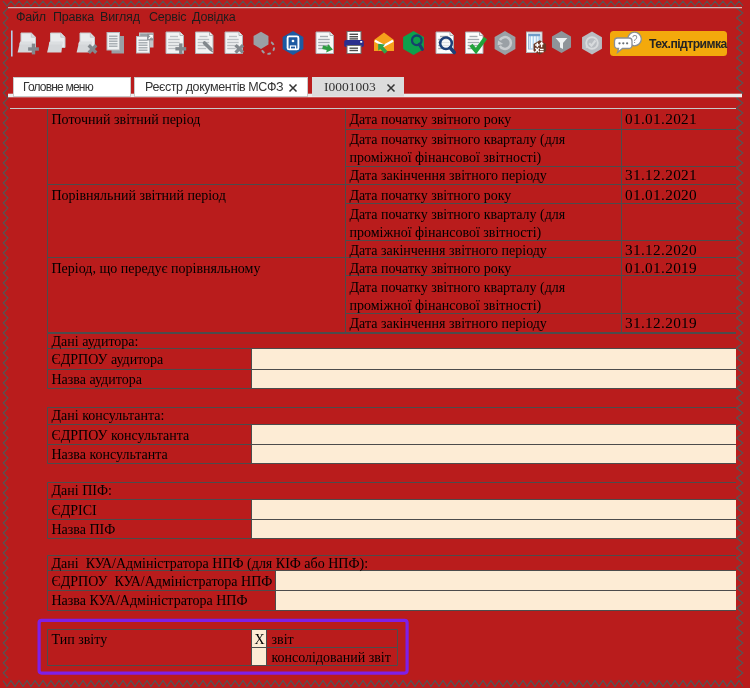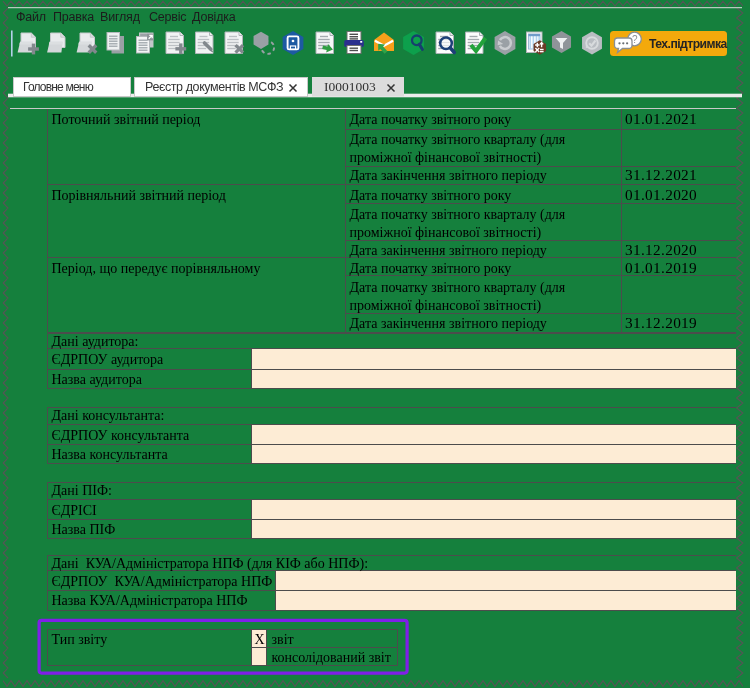--- a/index.html
+++ b/index.html
@@ -1,14 +1,14 @@
 <!DOCTYPE html>
 <html><head><meta charset="utf-8"><style>
 html,body{margin:0;padding:0;background:#fff;}
-#page{position:relative;width:750px;height:688px;background:#15803d;overflow:hidden;}
+#page{position:relative;width:750px;height:688px;background:#b91c1c;overflow:hidden;}
 svg{position:absolute;left:0;top:0;}
 </style></head><body>
 <div id="page">
 <svg width="750" height="688" viewBox="0 0 750 688">
 <path d="M 3.0,1.2 L 7.0,6.0 L 11.0,1.2 L 15.0,6.0 L 19.0,1.2 L 23.0,6.0 L 27.0,1.2 L 31.0,6.0 L 35.0,1.2 L 39.0,6.0 L 43.0,1.2 L 47.0,6.0 L 51.0,1.2 L 55.0,6.0 L 59.0,1.2 L 63.0,6.0 L 67.0,1.2 L 71.0,6.0 L 75.0,1.2 L 79.0,6.0 L 83.0,1.2 L 87.0,6.0 L 91.0,1.2 L 95.0,6.0 L 99.0,1.2 L 103.0,6.0 L 107.0,1.2 L 111.0,6.0 L 115.0,1.2 L 119.0,6.0 L 123.0,1.2 L 127.0,6.0 L 131.0,1.2 L 135.0,6.0 L 139.0,1.2 L 143.0,6.0 L 147.0,1.2 L 151.0,6.0 L 155.0,1.2 L 159.0,6.0 L 163.0,1.2 L 167.0,6.0 L 171.0,1.2 L 175.0,6.0 L 179.0,1.2 L 183.0,6.0 L 187.0,1.2 L 191.0,6.0 L 195.0,1.2 L 199.0,6.0 L 203.0,1.2 L 207.0,6.0 L 211.0,1.2 L 215.0,6.0 L 219.0,1.2 L 223.0,6.0 L 227.0,1.2 L 231.0,6.0 L 235.0,1.2 L 239.0,6.0 L 243.0,1.2 L 247.0,6.0 L 251.0,1.2 L 255.0,6.0 L 259.0,1.2 L 263.0,6.0 L 267.0,1.2 L 271.0,6.0 L 275.0,1.2 L 279.0,6.0 L 283.0,1.2 L 287.0,6.0 L 291.0,1.2 L 295.0,6.0 L 299.0,1.2 L 303.0,6.0 L 307.0,1.2 L 311.0,6.0 L 315.0,1.2 L 319.0,6.0 L 323.0,1.2 L 327.0,6.0 L 331.0,1.2 L 335.0,6.0 L 339.0,1.2 L 343.0,6.0 L 347.0,1.2 L 351.0,6.0 L 355.0,1.2 L 359.0,6.0 L 363.0,1.2 L 367.0,6.0 L 371.0,1.2 L 375.0,6.0 L 379.0,1.2 L 383.0,6.0 L 387.0,1.2 L 391.0,6.0 L 395.0,1.2 L 399.0,6.0 L 403.0,1.2 L 407.0,6.0 L 411.0,1.2 L 415.0,6.0 L 419.0,1.2 L 423.0,6.0 L 427.0,1.2 L 431.0,6.0 L 435.0,1.2 L 439.0,6.0 L 443.0,1.2 L 447.0,6.0 L 451.0,1.2 L 455.0,6.0 L 459.0,1.2 L 463.0,6.0 L 467.0,1.2 L 471.0,6.0 L 475.0,1.2 L 479.0,6.0 L 483.0,1.2 L 487.0,6.0 L 491.0,1.2 L 495.0,6.0 L 499.0,1.2 L 503.0,6.0 L 507.0,1.2 L 511.0,6.0 L 515.0,1.2 L 519.0,6.0 L 523.0,1.2 L 527.0,6.0 L 531.0,1.2 L 535.0,6.0 L 539.0,1.2 L 543.0,6.0 L 547.0,1.2 L 551.0,6.0 L 555.0,1.2 L 559.0,6.0 L 563.0,1.2 L 567.0,6.0 L 571.0,1.2 L 575.0,6.0 L 579.0,1.2 L 583.0,6.0 L 587.0,1.2 L 591.0,6.0 L 595.0,1.2 L 599.0,6.0 L 603.0,1.2 L 607.0,6.0 L 611.0,1.2 L 615.0,6.0 L 619.0,1.2 L 623.0,6.0 L 627.0,1.2 L 631.0,6.0 L 635.0,1.2 L 639.0,6.0 L 643.0,1.2 L 647.0,6.0 L 651.0,1.2 L 655.0,6.0 L 659.0,1.2 L 663.0,6.0 L 667.0,1.2 L 671.0,6.0 L 675.0,1.2 L 679.0,6.0 L 683.0,1.2 L 687.0,6.0 L 691.0,1.2 L 695.0,6.0 L 699.0,1.2 L 703.0,6.0 L 707.0,1.2 L 711.0,6.0 L 715.0,1.2 L 719.0,6.0 L 723.0,1.2 L 727.0,6.0 L 731.0,1.2 L 735.0,6.0 L 739.0,1.2 L 743.0,6.0" fill="none" stroke="#555555" stroke-width="1.15"></path>
 <path d="M 3.0,680.6 L 7.0,686.4 L 11.0,680.6 L 15.0,686.4 L 19.0,680.6 L 23.0,686.4 L 27.0,680.6 L 31.0,686.4 L 35.0,680.6 L 39.0,686.4 L 43.0,680.6 L 47.0,686.4 L 51.0,680.6 L 55.0,686.4 L 59.0,680.6 L 63.0,686.4 L 67.0,680.6 L 71.0,686.4 L 75.0,680.6 L 79.0,686.4 L 83.0,680.6 L 87.0,686.4 L 91.0,680.6 L 95.0,686.4 L 99.0,680.6 L 103.0,686.4 L 107.0,680.6 L 111.0,686.4 L 115.0,680.6 L 119.0,686.4 L 123.0,680.6 L 127.0,686.4 L 131.0,680.6 L 135.0,686.4 L 139.0,680.6 L 143.0,686.4 L 147.0,680.6 L 151.0,686.4 L 155.0,680.6 L 159.0,686.4 L 163.0,680.6 L 167.0,686.4 L 171.0,680.6 L 175.0,686.4 L 179.0,680.6 L 183.0,686.4 L 187.0,680.6 L 191.0,686.4 L 195.0,680.6 L 199.0,686.4 L 203.0,680.6 L 207.0,686.4 L 211.0,680.6 L 215.0,686.4 L 219.0,680.6 L 223.0,686.4 L 227.0,680.6 L 231.0,686.4 L 235.0,680.6 L 239.0,686.4 L 243.0,680.6 L 247.0,686.4 L 251.0,680.6 L 255.0,686.4 L 259.0,680.6 L 263.0,686.4 L 267.0,680.6 L 271.0,686.4 L 275.0,680.6 L 279.0,686.4 L 283.0,680.6 L 287.0,686.4 L 291.0,680.6 L 295.0,686.4 L 299.0,680.6 L 303.0,686.4 L 307.0,680.6 L 311.0,686.4 L 315.0,680.6 L 319.0,686.4 L 323.0,680.6 L 327.0,686.4 L 331.0,680.6 L 335.0,686.4 L 339.0,680.6 L 343.0,686.4 L 347.0,680.6 L 351.0,686.4 L 355.0,680.6 L 359.0,686.4 L 363.0,680.6 L 367.0,686.4 L 371.0,680.6 L 375.0,686.4 L 379.0,680.6 L 383.0,686.4 L 387.0,680.6 L 391.0,686.4 L 395.0,680.6 L 399.0,686.4 L 403.0,680.6 L 407.0,686.4 L 411.0,680.6 L 415.0,686.4 L 419.0,680.6 L 423.0,686.4 L 427.0,680.6 L 431.0,686.4 L 435.0,680.6 L 439.0,686.4 L 443.0,680.6 L 447.0,686.4 L 451.0,680.6 L 455.0,686.4 L 459.0,680.6 L 463.0,686.4 L 467.0,680.6 L 471.0,686.4 L 475.0,680.6 L 479.0,686.4 L 483.0,680.6 L 487.0,686.4 L 491.0,680.6 L 495.0,686.4 L 499.0,680.6 L 503.0,686.4 L 507.0,680.6 L 511.0,686.4 L 515.0,680.6 L 519.0,686.4 L 523.0,680.6 L 527.0,686.4 L 531.0,680.6 L 535.0,686.4 L 539.0,680.6 L 543.0,686.4 L 547.0,680.6 L 551.0,686.4 L 555.0,680.6 L 559.0,686.4 L 563.0,680.6 L 567.0,686.4 L 571.0,680.6 L 575.0,686.4 L 579.0,680.6 L 583.0,686.4 L 587.0,680.6 L 591.0,686.4 L 595.0,680.6 L 599.0,686.4 L 603.0,680.6 L 607.0,686.4 L 611.0,680.6 L 615.0,686.4 L 619.0,680.6 L 623.0,686.4 L 627.0,680.6 L 631.0,686.4 L 635.0,680.6 L 639.0,686.4 L 643.0,680.6 L 647.0,686.4 L 651.0,680.6 L 655.0,686.4 L 659.0,680.6 L 663.0,686.4 L 667.0,680.6 L 671.0,686.4 L 675.0,680.6 L 679.0,686.4 L 683.0,680.6 L 687.0,686.4 L 691.0,680.6 L 695.0,686.4 L 699.0,680.6 L 703.0,686.4 L 707.0,680.6 L 711.0,686.4 L 715.0,680.6 L 719.0,686.4 L 723.0,680.6 L 727.0,686.4 L 731.0,680.6 L 735.0,686.4 L 739.0,680.6 L 743.0,686.4" fill="none" stroke="#555555" stroke-width="1.15"></path>
 <path d="M 8.0,8.0 L 3.2,13.0 L 8.0,18.0 L 3.2,23.0 L 8.0,28.0 L 3.2,33.0 L 8.0,38.0 L 3.2,43.0 L 8.0,48.0 L 3.2,53.0 L 8.0,58.0 L 3.2,63.0 L 8.0,68.0 L 3.2,73.0 L 8.0,78.0 L 3.2,83.0 L 8.0,88.0 L 3.2,93.0 L 8.0,98.0 L 3.2,103.0 L 8.0,108.0 L 3.2,113.0 L 8.0,118.0 L 3.2,123.0 L 8.0,128.0 L 3.2,133.0 L 8.0,138.0 L 3.2,143.0 L 8.0,148.0 L 3.2,153.0 L 8.0,158.0 L 3.2,163.0 L 8.0,168.0 L 3.2,173.0 L 8.0,178.0 L 3.2,183.0 L 8.0,188.0 L 3.2,193.0 L 8.0,198.0 L 3.2,203.0 L 8.0,208.0 L 3.2,213.0 L 8.0,218.0 L 3.2,223.0 L 8.0,228.0 L 3.2,233.0 L 8.0,238.0 L 3.2,243.0 L 8.0,248.0 L 3.2,253.0 L 8.0,258.0 L 3.2,263.0 L 8.0,268.0 L 3.2,273.0 L 8.0,278.0 L 3.2,283.0 L 8.0,288.0 L 3.2,293.0 L 8.0,298.0 L 3.2,303.0 L 8.0,308.0 L 3.2,313.0 L 8.0,318.0 L 3.2,323.0 L 8.0,328.0 L 3.2,333.0 L 8.0,338.0 L 3.2,343.0 L 8.0,348.0 L 3.2,353.0 L 8.0,358.0 L 3.2,363.0 L 8.0,368.0 L 3.2,373.0 L 8.0,378.0 L 3.2,383.0 L 8.0,388.0 L 3.2,393.0 L 8.0,398.0 L 3.2,403.0 L 8.0,408.0 L 3.2,413.0 L 8.0,418.0 L 3.2,423.0 L 8.0,428.0 L 3.2,433.0 L 8.0,438.0 L 3.2,443.0 L 8.0,448.0 L 3.2,453.0 L 8.0,458.0 L 3.2,463.0 L 8.0,468.0 L 3.2,473.0 L 8.0,478.0 L 3.2,483.0 L 8.0,488.0 L 3.2,493.0 L 8.0,498.0 L 3.2,503.0 L 8.0,508.0 L 3.2,513.0 L 8.0,518.0 L 3.2,523.0 L 8.0,528.0 L 3.2,533.0 L 8.0,538.0 L 3.2,543.0 L 8.0,548.0 L 3.2,553.0 L 8.0,558.0 L 3.2,563.0 L 8.0,568.0 L 3.2,573.0 L 8.0,578.0 L 3.2,583.0 L 8.0,588.0 L 3.2,593.0 L 8.0,598.0 L 3.2,603.0 L 8.0,608.0 L 3.2,613.0 L 8.0,618.0 L 3.2,623.0 L 8.0,628.0 L 3.2,633.0 L 8.0,638.0 L 3.2,643.0 L 8.0,648.0 L 3.2,653.0 L 8.0,658.0 L 3.2,663.0 L 8.0,668.0 L 3.2,673.0 L 8.0,678.0" fill="none" stroke="#555555" stroke-width="1.15"></path>
 <path d="M 736.6,8.0 L 742.8,13.0 L 736.6,18.0 L 742.8,23.0 L 736.6,28.0 L 742.8,33.0 L 736.6,38.0 L 742.8,43.0 L 736.6,48.0 L 742.8,53.0 L 736.6,58.0 L 742.8,63.0 L 736.6,68.0 L 742.8,73.0 L 736.6,78.0 L 742.8,83.0 L 736.6,88.0 L 742.8,93.0 L 736.6,98.0 L 742.8,103.0 L 736.6,108.0 L 742.8,113.0 L 736.6,118.0 L 742.8,123.0 L 736.6,128.0 L 742.8,133.0 L 736.6,138.0 L 742.8,143.0 L 736.6,148.0 L 742.8,153.0 L 736.6,158.0 L 742.8,163.0 L 736.6,168.0 L 742.8,173.0 L 736.6,178.0 L 742.8,183.0 L 736.6,188.0 L 742.8,193.0 L 736.6,198.0 L 742.8,203.0 L 736.6,208.0 L 742.8,213.0 L 736.6,218.0 L 742.8,223.0 L 736.6,228.0 L 742.8,233.0 L 736.6,238.0 L 742.8,243.0 L 736.6,248.0 L 742.8,253.0 L 736.6,258.0 L 742.8,263.0 L 736.6,268.0 L 742.8,273.0 L 736.6,278.0 L 742.8,283.0 L 736.6,288.0 L 742.8,293.0 L 736.6,298.0 L 742.8,303.0 L 736.6,308.0 L 742.8,313.0 L 736.6,318.0 L 742.8,323.0 L 736.6,328.0 L 742.8,333.0 L 736.6,338.0 L 742.8,343.0 L 736.6,348.0 L 742.8,353.0 L 736.6,358.0 L 742.8,363.0 L 736.6,368.0 L 742.8,373.0 L 736.6,378.0 L 742.8,383.0 L 736.6,388.0 L 742.8,393.0 L 736.6,398.0 L 742.8,403.0 L 736.6,408.0 L 742.8,413.0 L 736.6,418.0 L 742.8,423.0 L 736.6,428.0 L 742.8,433.0 L 736.6,438.0 L 742.8,443.0 L 736.6,448.0 L 742.8,453.0 L 736.6,458.0 L 742.8,463.0 L 736.6,468.0 L 742.8,473.0 L 736.6,478.0 L 742.8,483.0 L 736.6,488.0 L 742.8,493.0 L 736.6,498.0 L 742.8,503.0 L 736.6,508.0 L 742.8,513.0 L 736.6,518.0 L 742.8,523.0 L 736.6,528.0 L 742.8,533.0 L 736.6,538.0 L 742.8,543.0 L 736.6,548.0 L 742.8,553.0 L 736.6,558.0 L 742.8,563.0 L 736.6,568.0 L 742.8,573.0 L 736.6,578.0 L 742.8,583.0 L 736.6,588.0 L 742.8,593.0 L 736.6,598.0 L 742.8,603.0 L 736.6,608.0 L 742.8,613.0 L 736.6,618.0 L 742.8,623.0 L 736.6,628.0 L 742.8,633.0 L 736.6,638.0 L 742.8,643.0 L 736.6,648.0 L 742.8,653.0 L 736.6,658.0 L 742.8,663.0 L 736.6,668.0 L 742.8,673.0 L 736.6,678.0" fill="none" stroke="#555555" stroke-width="1.15"></path>
 <rect x="8" y="7.2" width="734" height="1" fill="#dcdcdc"></rect>
 <text x="16" y="21" font-family="Liberation Sans" font-size="12.5" letter-spacing="-0.2" fill="#1c1c1c">Файл</text>

